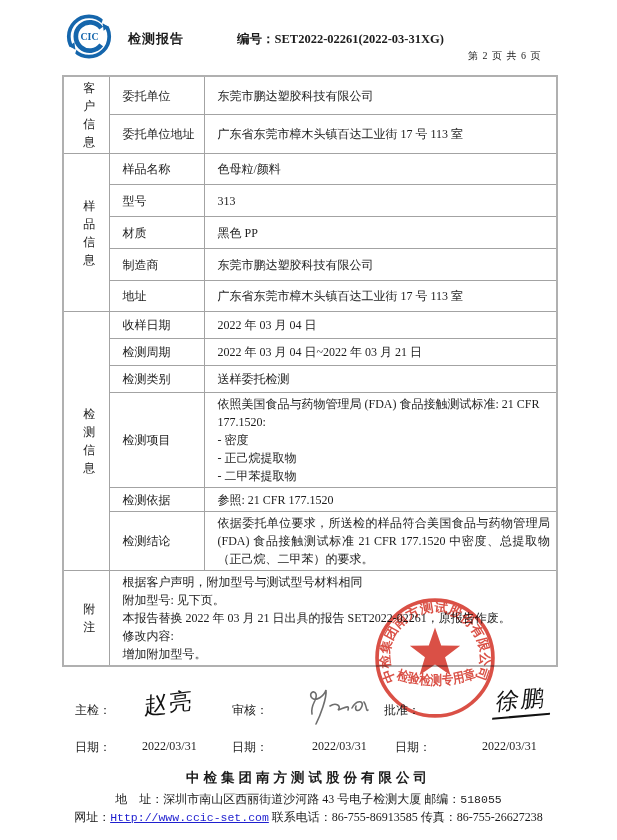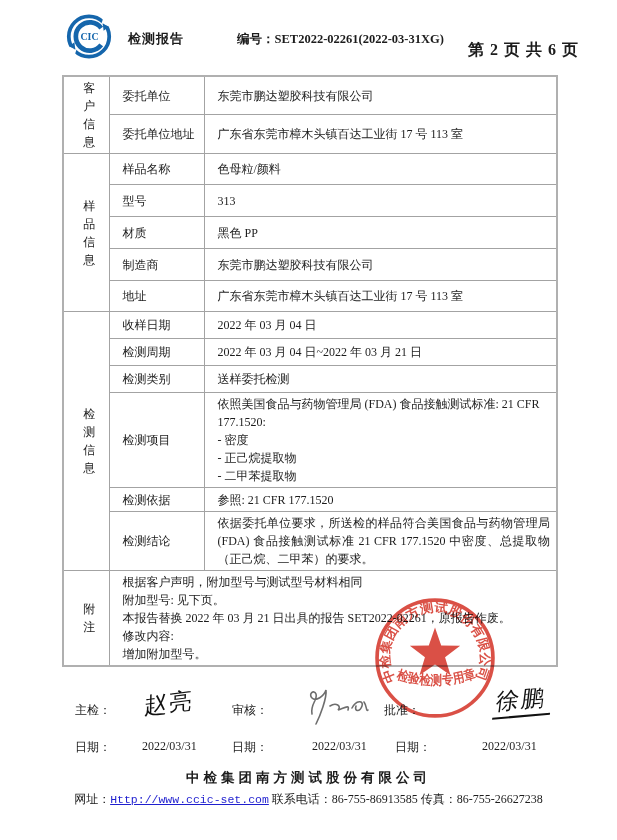--- a/index.html
+++ b/index.html
@@ -8,21 +8,21 @@
     position:relative; width:617px; height:840px; margin:0 auto;
     background:#ffffff; overflow:hidden;
     font-family:"Liberation Serif","DejaVu Serif",serif;
     color:#1c1c1c; font-size:12px;
   }
   
   .header { position:absolute; top:0; left:0; width:494px; height:75px; }
   .logo { position:absolute; left:64px; top:13px; width:50px; height:47px; }
   .hdr-title { position:absolute; left:128px; top:30px; font-size:13px; font-weight:bold; letter-spacing:1px; }
   .hdr-no { position:absolute; left:237px; top:31px; font-size:12.5px; font-weight:bold; }
-  .hdr-page { position:absolute; left:468px; top:40px; font-size:16px; font-weight:bold; letter-spacing:1px; white-space:nowrap; }
+  .hdr-page { position:absolute; left:468px; top:49px; font-size:10px; font-weight:normal; letter-spacing:1px; white-space:nowrap; }
   
   table.report {
     position:absolute; top:75px; left:62px; width:494px;
     border-collapse:collapse; table-layout:fixed;
   }
   table.report td {
     border:1px solid #a3a3a3; vertical-align:middle;
     font-size:12px; padding:2px 6px 2px 13px; line-height:1.5;
   }
   table.report { border:2px solid #b0b0b0; }
@@ -192,19 +192,23 @@
     <span class="sdate" style="left:80px; top:53px;">2022/03/31</span>
     <span class="sdate" style="left:170px; top:53px;">日期：</span>
     <span class="sdate" style="left:250px; top:53px;">2022/03/31</span>
     <span class="sdate" style="left:333px; top:53px;">日期：</span>
     <span class="sdate" style="left:420px; top:53px;">2022/03/31</span>
   </div>
 
   <div class="footer">
     <div class="f-company">中检集团南方测试股份有限公司</div>
     <div class="f-line">
+      <span>地　址：</span><span>深圳市南山区西丽街道沙河路 43 号电子检测大厦</span>
+      <span>邮编：</span><span class="mono">518055</span>
+    </div>
+    <div class="f-line">
       <span>网址：</span><span class="mono f-link">Http://www.ccic-set.com</span>
       <span>联系电话：</span><span>86-755-86913585</span>
       <span>传真：</span><span>86-755-26627238</span>
     </div>
   </div>
 
 </div>
 
 </body></html>

